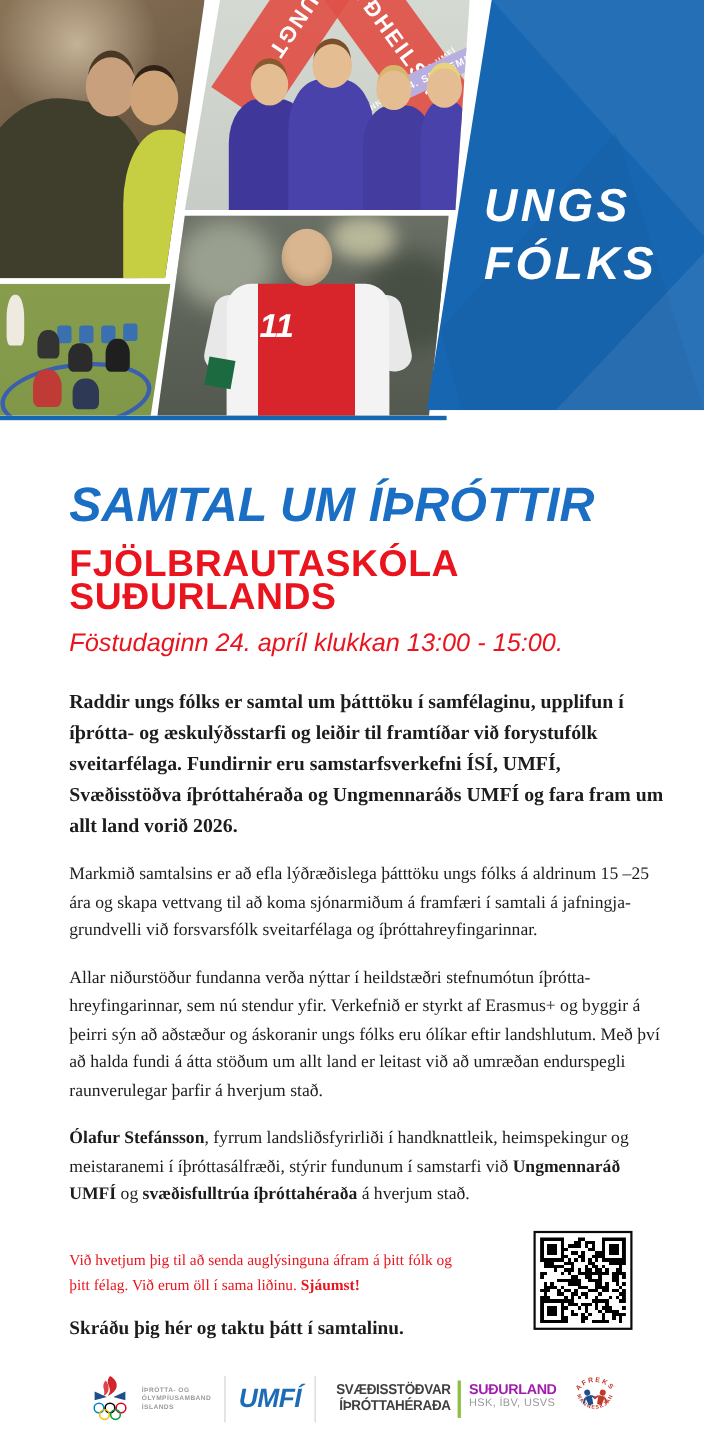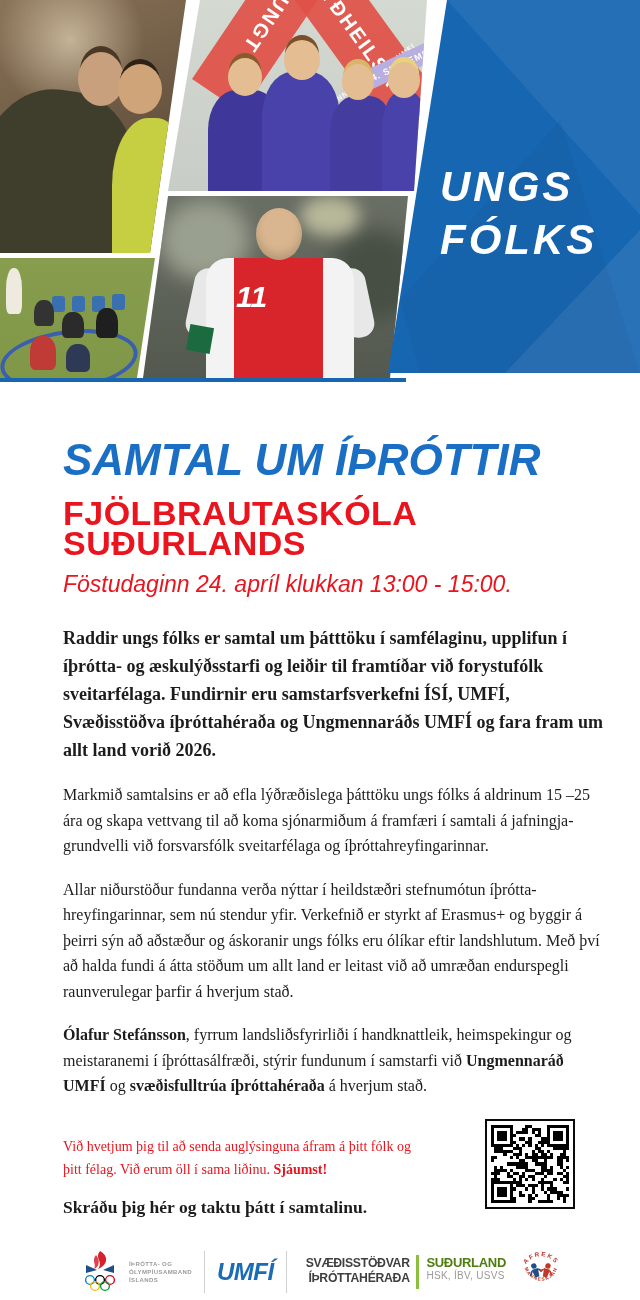--- a/index.html
+++ b/index.html
@@ -110,21 +110,21 @@
   
   footer{margin-top:30px;display:flex;align-items:center;justify-content:center;gap:12px;}
   .isi{display:flex;align-items:center;gap:5px;}
   .isi-text{font-size:6px;line-height:8px;color:#9a9a9a;letter-spacing:.4px;font-weight:bold;}
   .vdiv{width:1px;height:42px;background:#d0d0d0;}
   .umfi{font-style:italic;font-weight:bold;font-size:24px;color:#1b6bb5;letter-spacing:-.5px;}
   .svaed{display:flex;align-items:flex-start;}
   .svaed-left{text-align:right;font-weight:bold;font-size:13px;line-height:15px;color:#3f3f3f;
         letter-spacing:-.3px;transform:scaleX(.94);transform-origin:right;}
   .svaed-bar{width:3px;height:34px;background:#8cbf3f;margin:0 7px;}
-  .svaed-region{font-weight:bold;font-size:13px;line-height:15px;color:#4d7c0f;letter-spacing:-.3px;}
+  .svaed-region{font-weight:bold;font-size:13px;line-height:15px;color:#a21caf;letter-spacing:-.3px;}
   .svaed-members{font-size:10px;color:#9a9a9a;font-weight:normal;letter-spacing:.3px;}
   .erasmus{font-size:25px;color:#2e6eb8;letter-spacing:.2px;}
 </style>
 </head>
 <body>
 
 <div class="page">
 
   <header class="hero">
 

